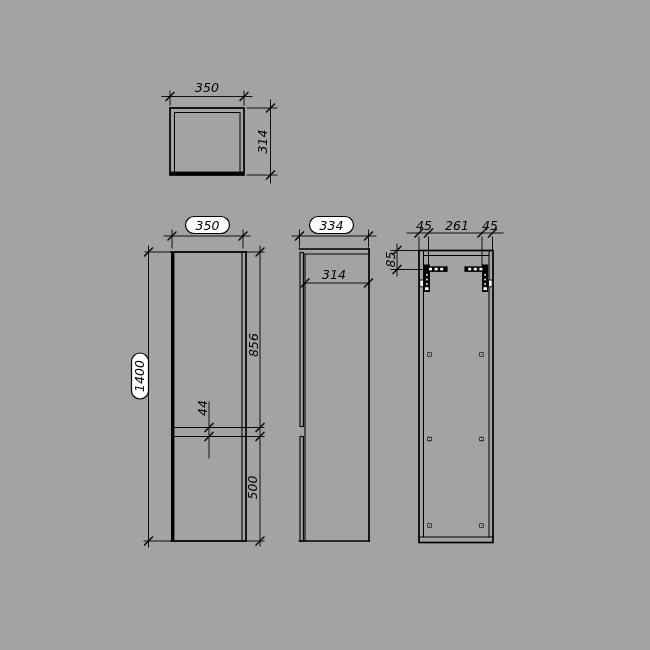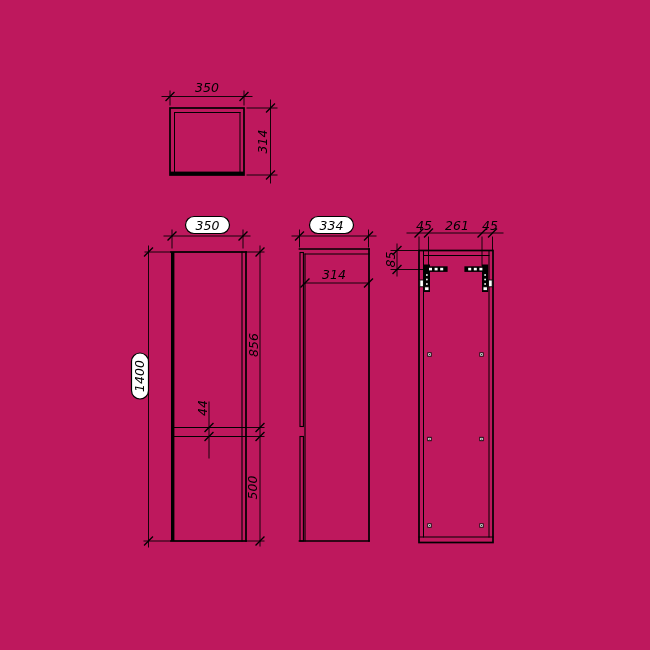--- a/index.html
+++ b/index.html
@@ -1,17 +1,17 @@
 <!DOCTYPE html>
 <html><head>
 <meta charset="utf-8">
 <style>
   html,body{margin:0;padding:0;background:#ffffff;}
   .canvas{
-    width:650px;height:650px;background:#be185d;position:relative;overflow:hidden;
+    width:650px;height:650px;background:#a3a3a3;position:relative;overflow:hidden;
     font-family:"DejaVu Sans",sans-serif;
   }
   svg{display:block;}
   .obj  {stroke:#000;stroke-width:1.7;fill:none;stroke-linecap:square;}
   .obj2 {stroke:#000;stroke-width:1.1;fill:none;stroke-linecap:square;}
   .thin {stroke:#000;stroke-width:1;fill:none;stroke-linecap:square;}
   .dim  {stroke:#000;stroke-width:0.9;fill:none;stroke-linecap:square;}
   .tick {stroke:#000;stroke-width:1.3;stroke-linecap:square;}
   .blk  {fill:#000;stroke:none;}
   .hole {fill:#fff;stroke:#000;stroke-width:0.9;}

